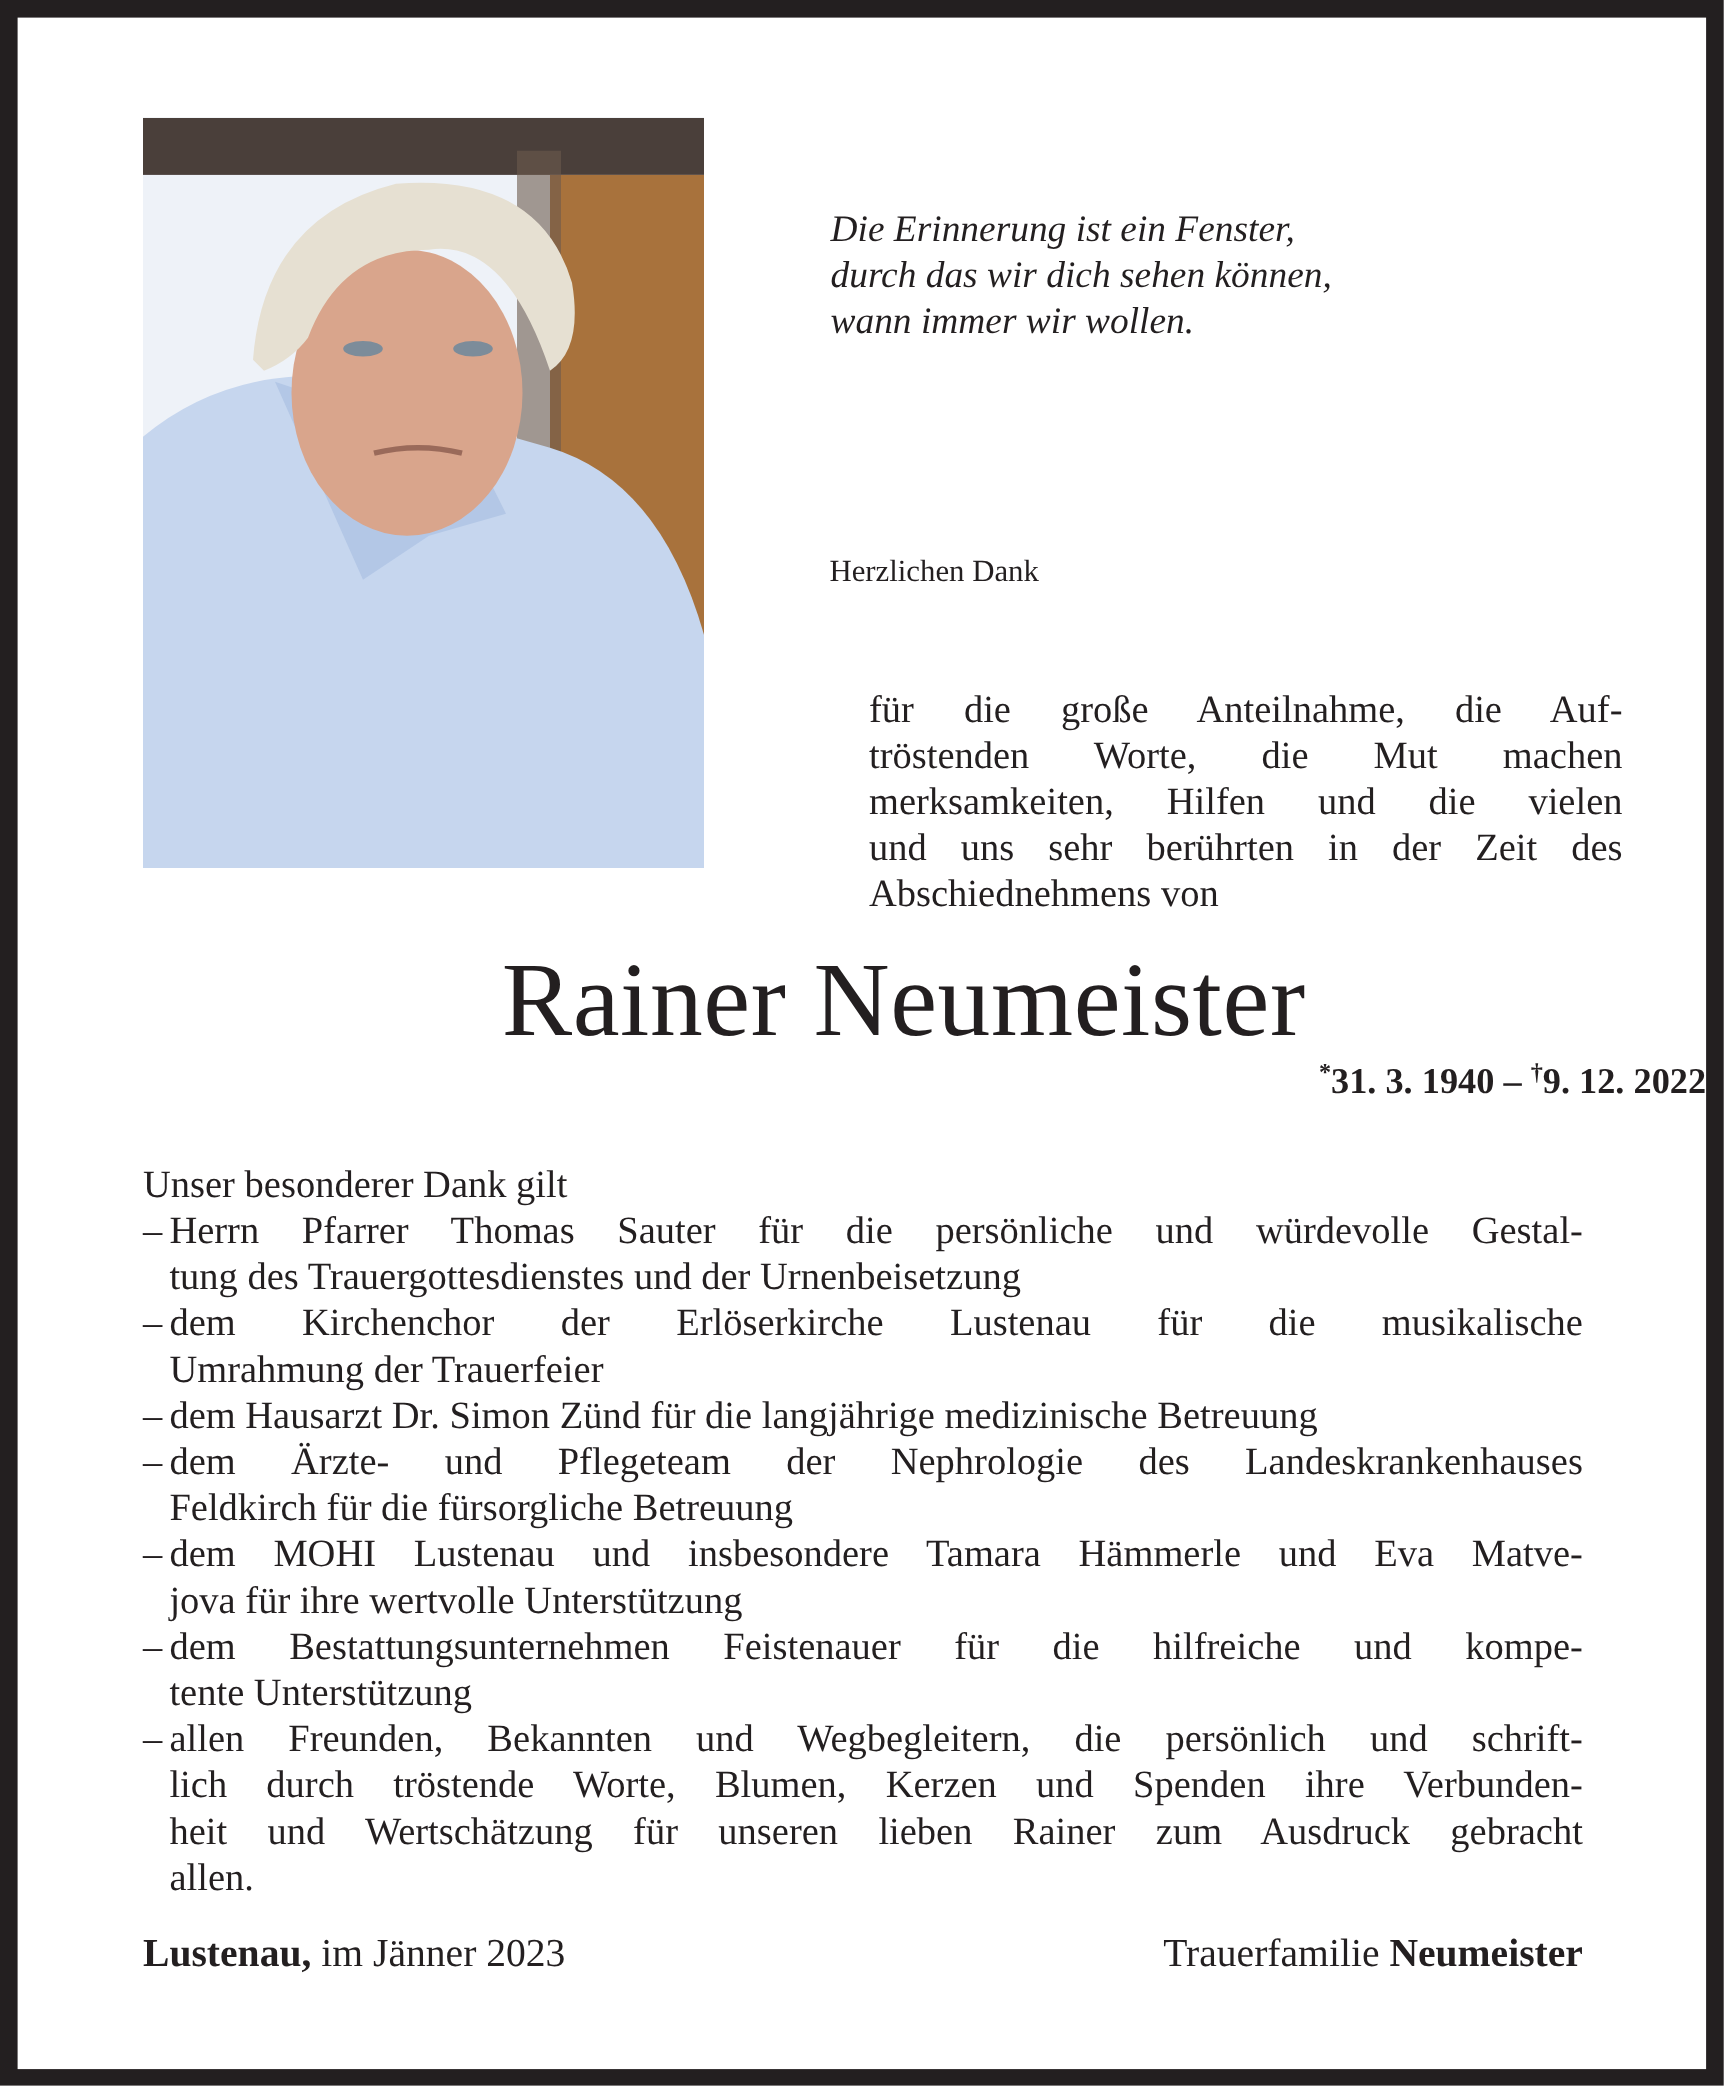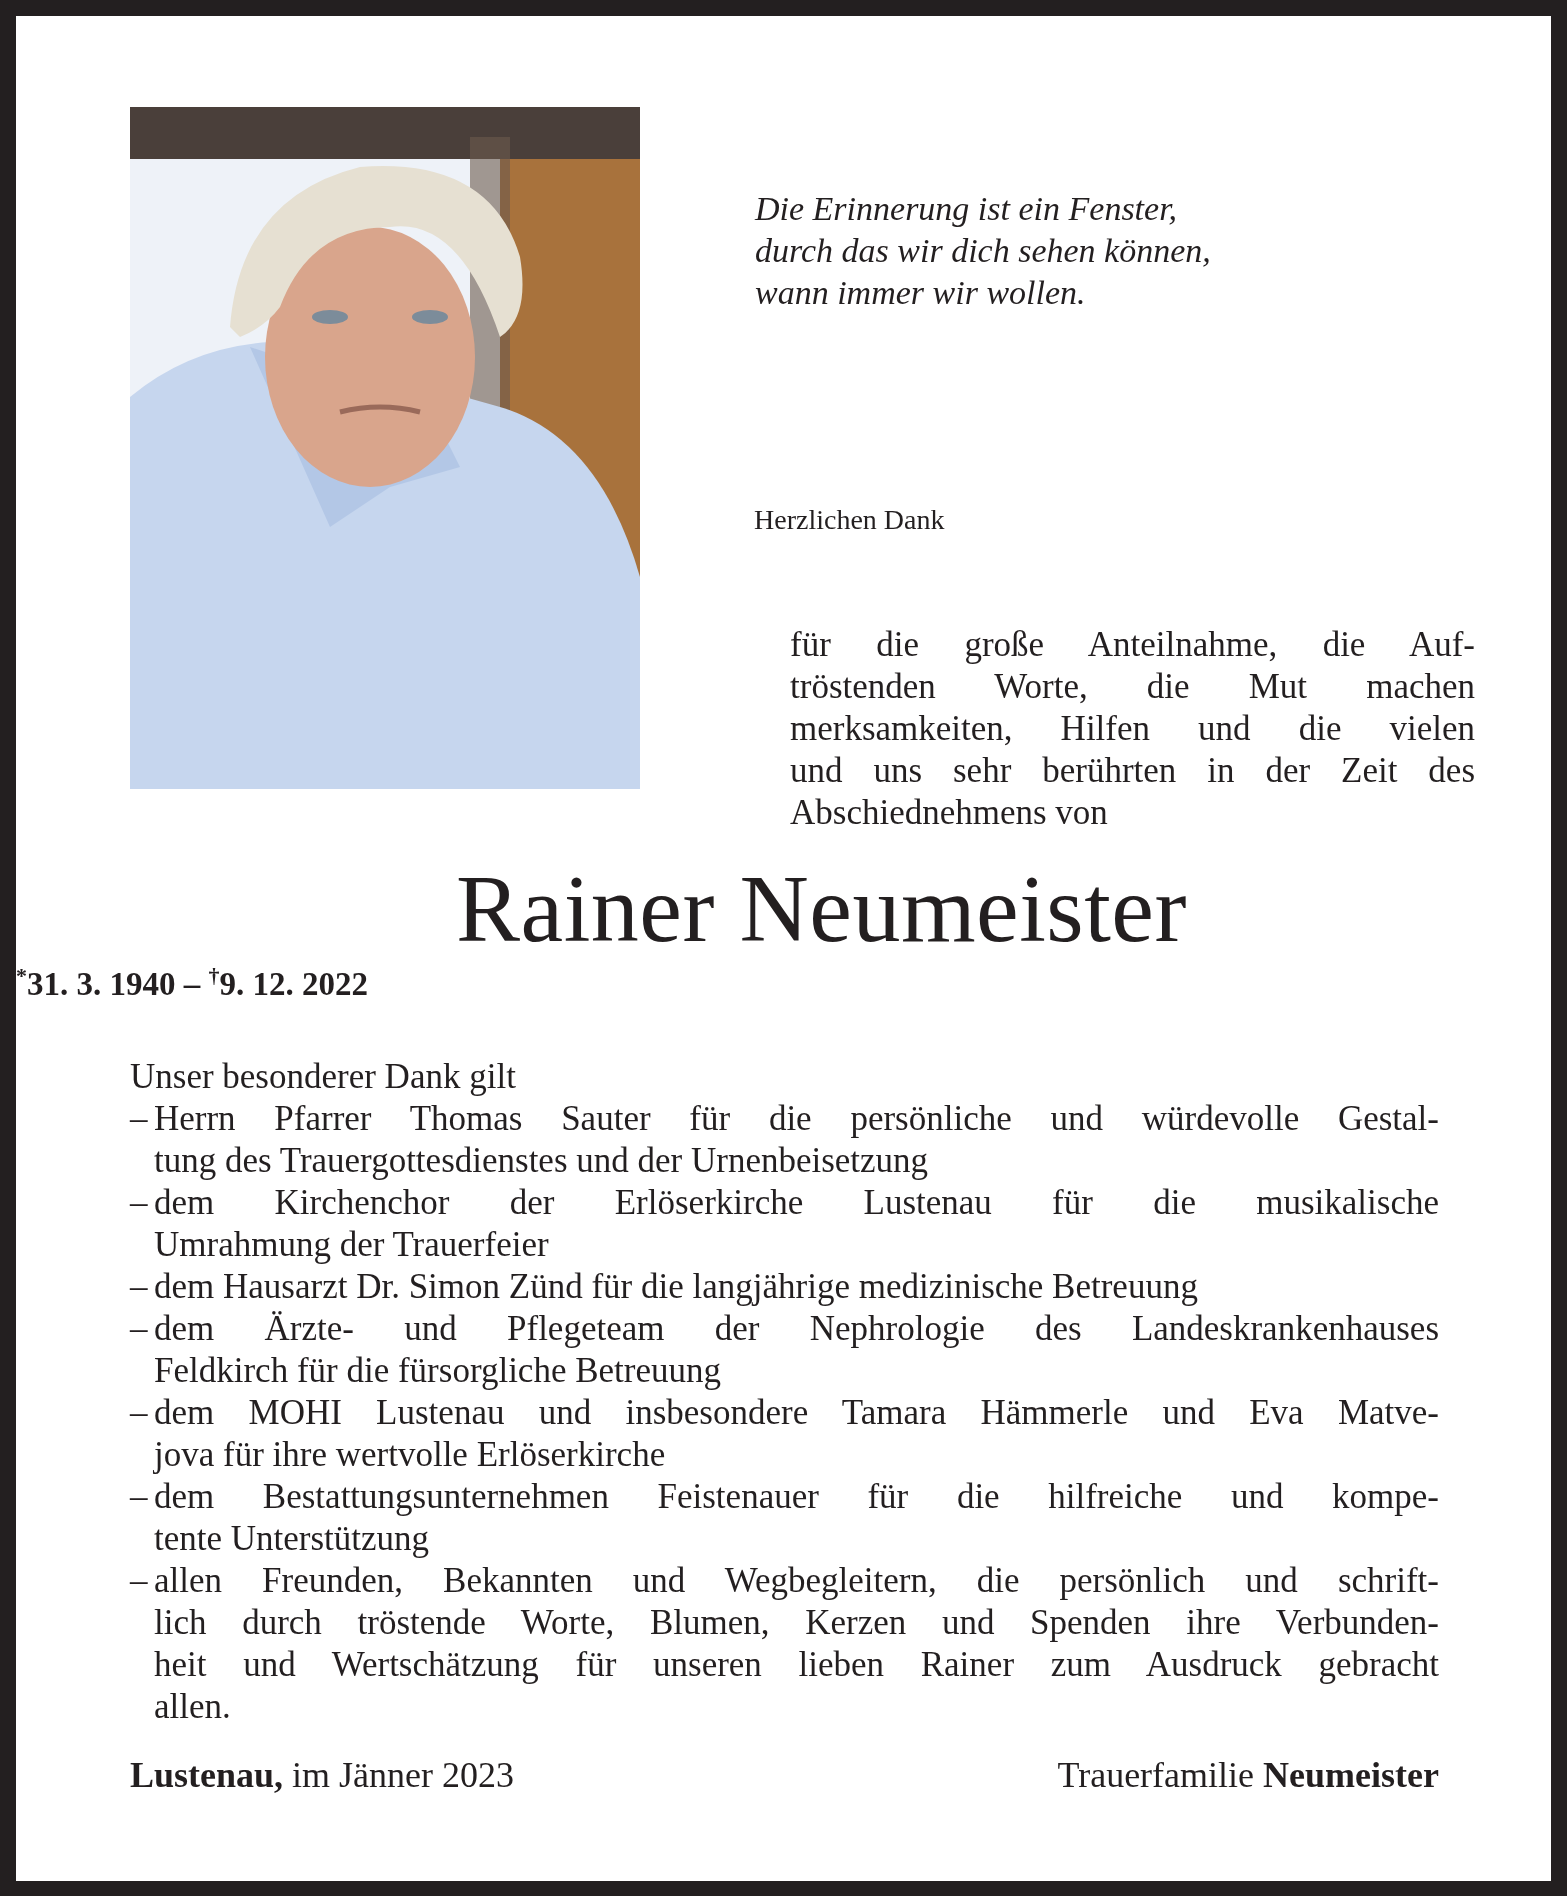--- a/index.html
+++ b/index.html
@@ -64,21 +64,21 @@
       text-align: center;
       font-size: 96px;
       line-height: 110px;
       letter-spacing: 0.5px;
       margin-left: 38px;
     }
     .dates {
       position: absolute;
       left: 0; top: 948px;
       width: 1535px;
-      text-align: left;
+      text-align: right;
       font-size: 33px;
       font-weight: bold;
       line-height: 40px;
     }
     .dates sup { font-size: 22px; vertical-align: 12px; line-height: 0; }
     .list-intro {
       position: absolute;
       left: 114px; top: 1040px;
       font-size: 35px;
       line-height: 42px;
@@ -181,21 +181,21 @@
         <span class="line last">dem Hausarzt Dr. Simon Zünd für die langjährige medizinische Betreuung</span>
       </div>
       <div class="list-item">
         <span class="dash">–</span>
         <span class="line">dem Ärzte- und Pflegeteam der Nephrologie des Landeskrankenhauses</span>
         <span class="line last">Feldkirch für die fürsorgliche Betreuung</span>
       </div>
       <div class="list-item">
         <span class="dash">–</span>
         <span class="line">dem MOHI Lustenau und insbesondere Tamara Hämmerle und Eva Matve-</span>
-        <span class="line last">jova für ihre wertvolle Erlöserkirche</span>
+        <span class="line last">jova für ihre wertvolle Unterstützung</span>
       </div>
       <div class="list-item">
         <span class="dash">–</span>
         <span class="line">dem Bestattungsunternehmen Feistenauer für die hilfreiche und kompe-</span>
         <span class="line last">tente Unterstützung</span>
       </div>
       <div class="list-item">
         <span class="dash">–</span>
         <span class="line">allen Freunden, Bekannten und Wegbegleitern, die persönlich und schrift-</span>
         <span class="line">lich durch tröstende Worte, Blumen, Kerzen und Spenden ihre Verbunden-</span>

